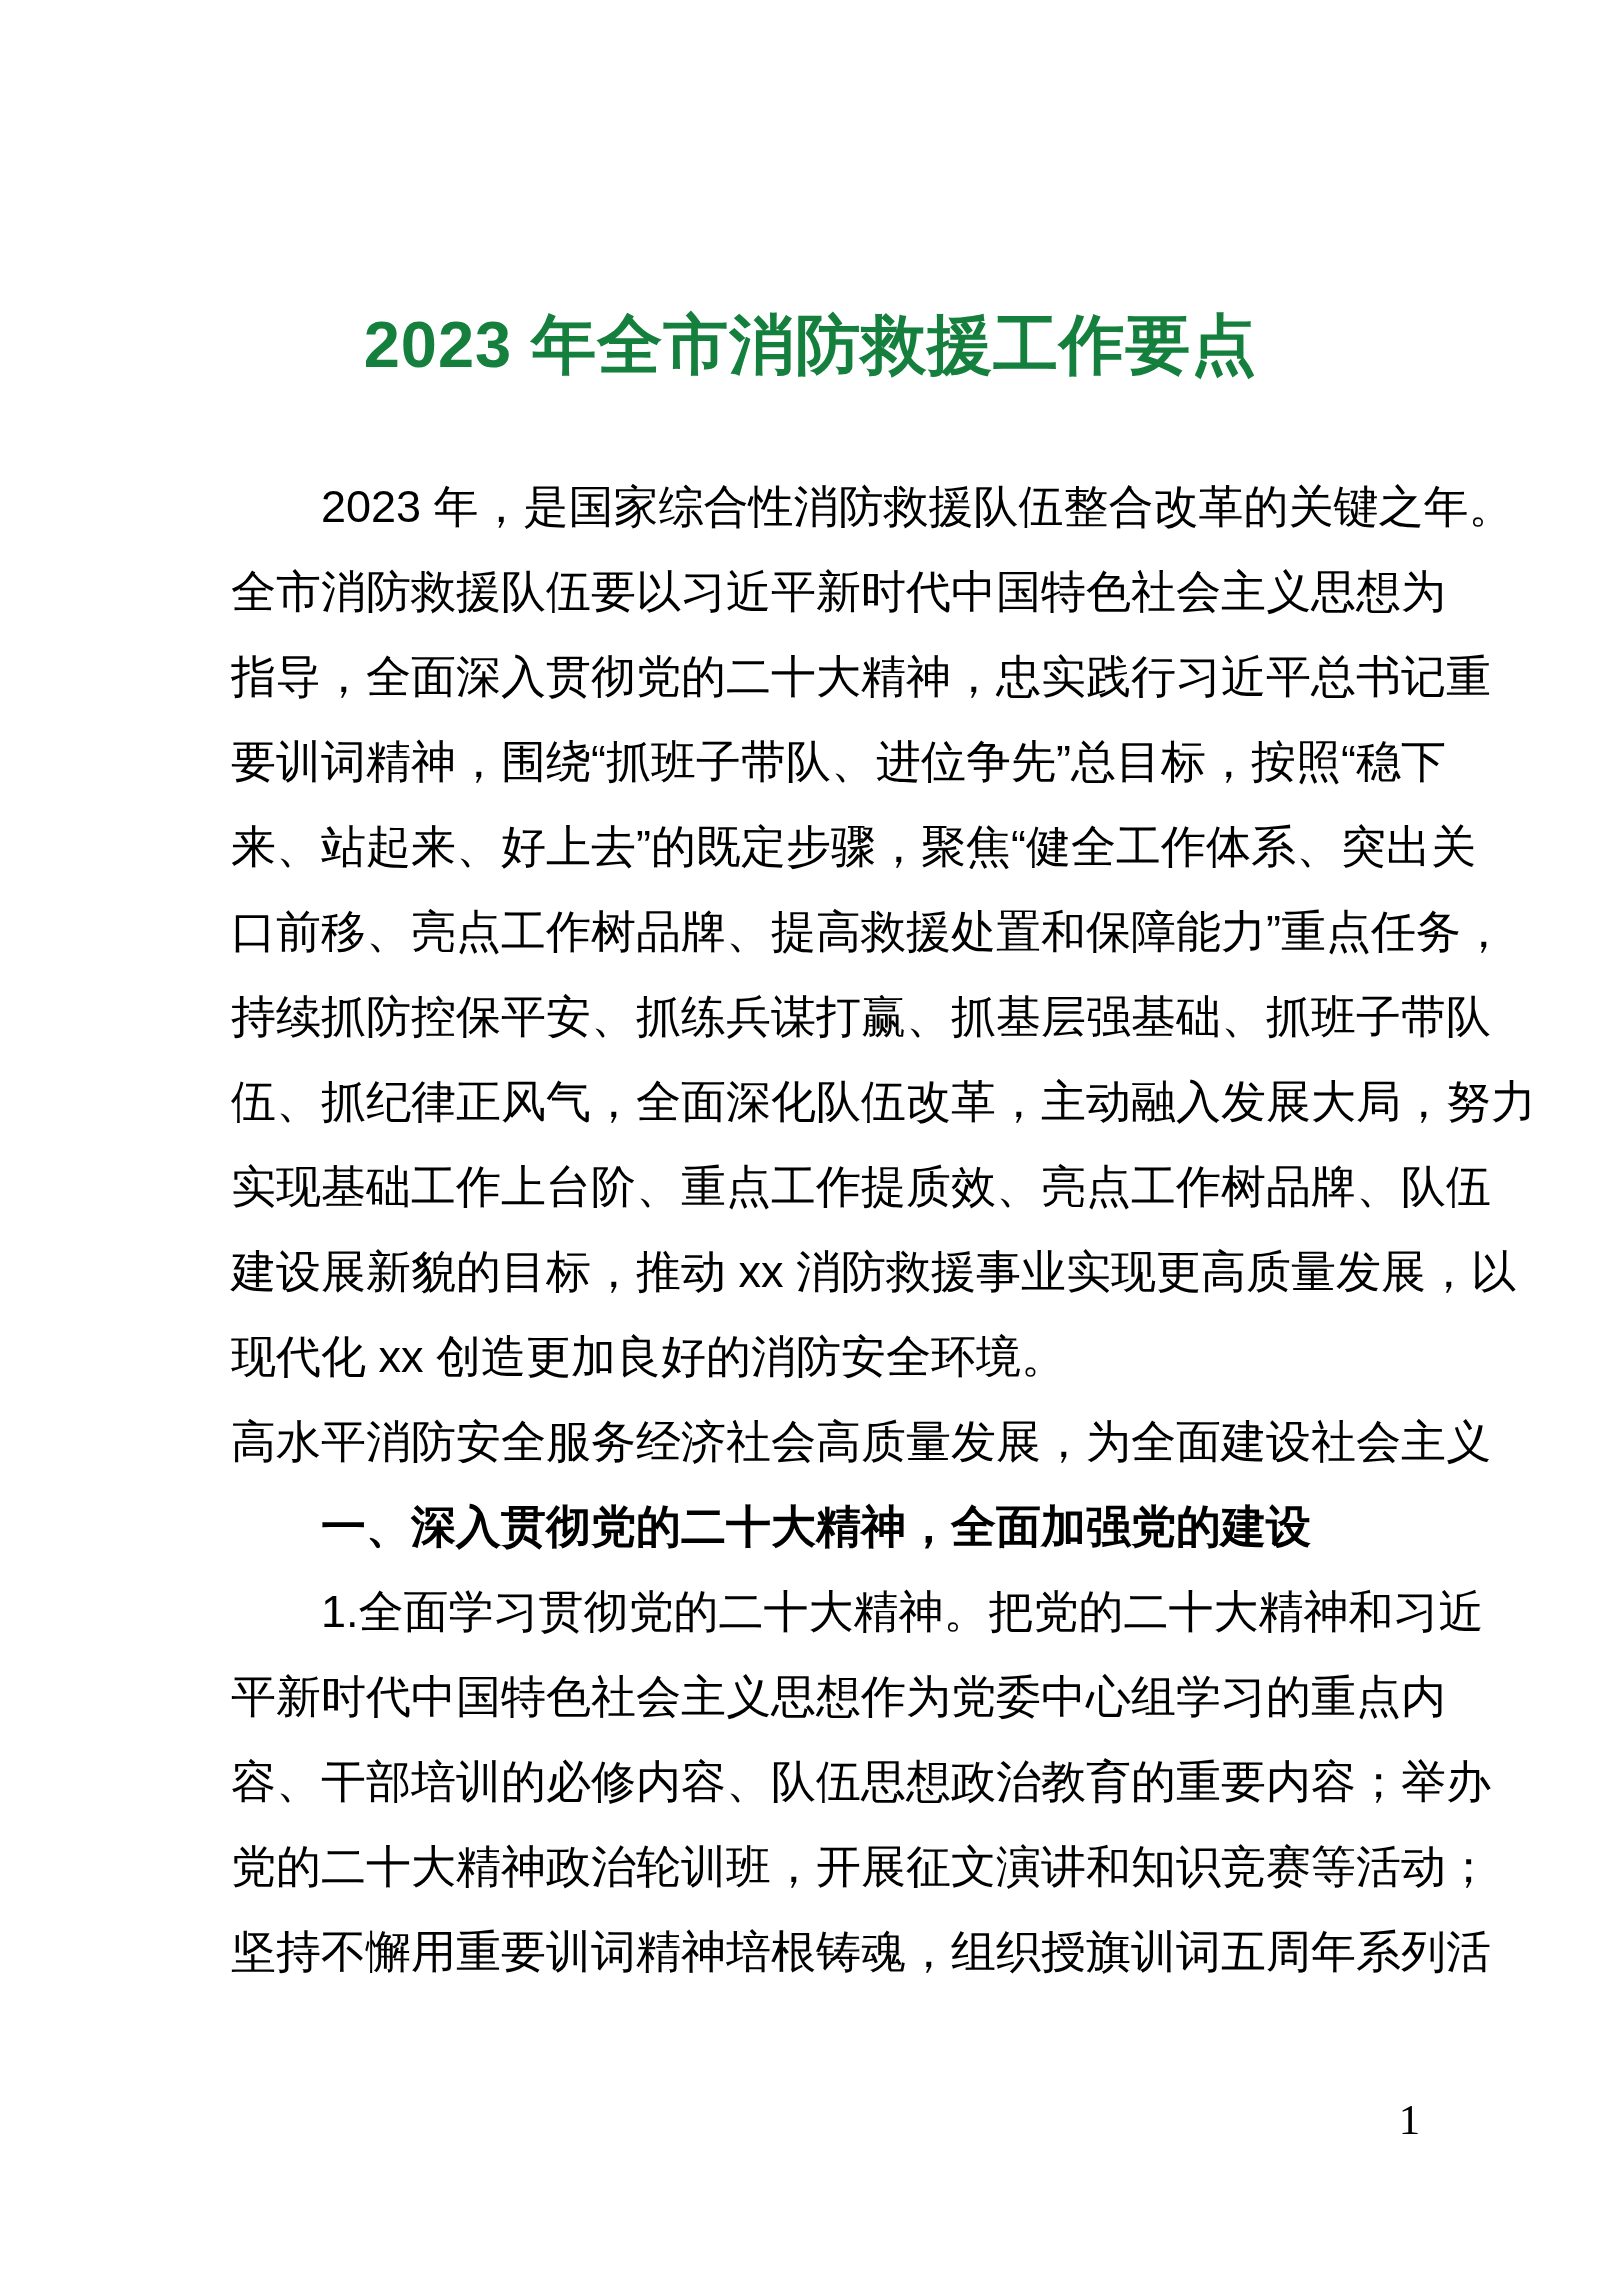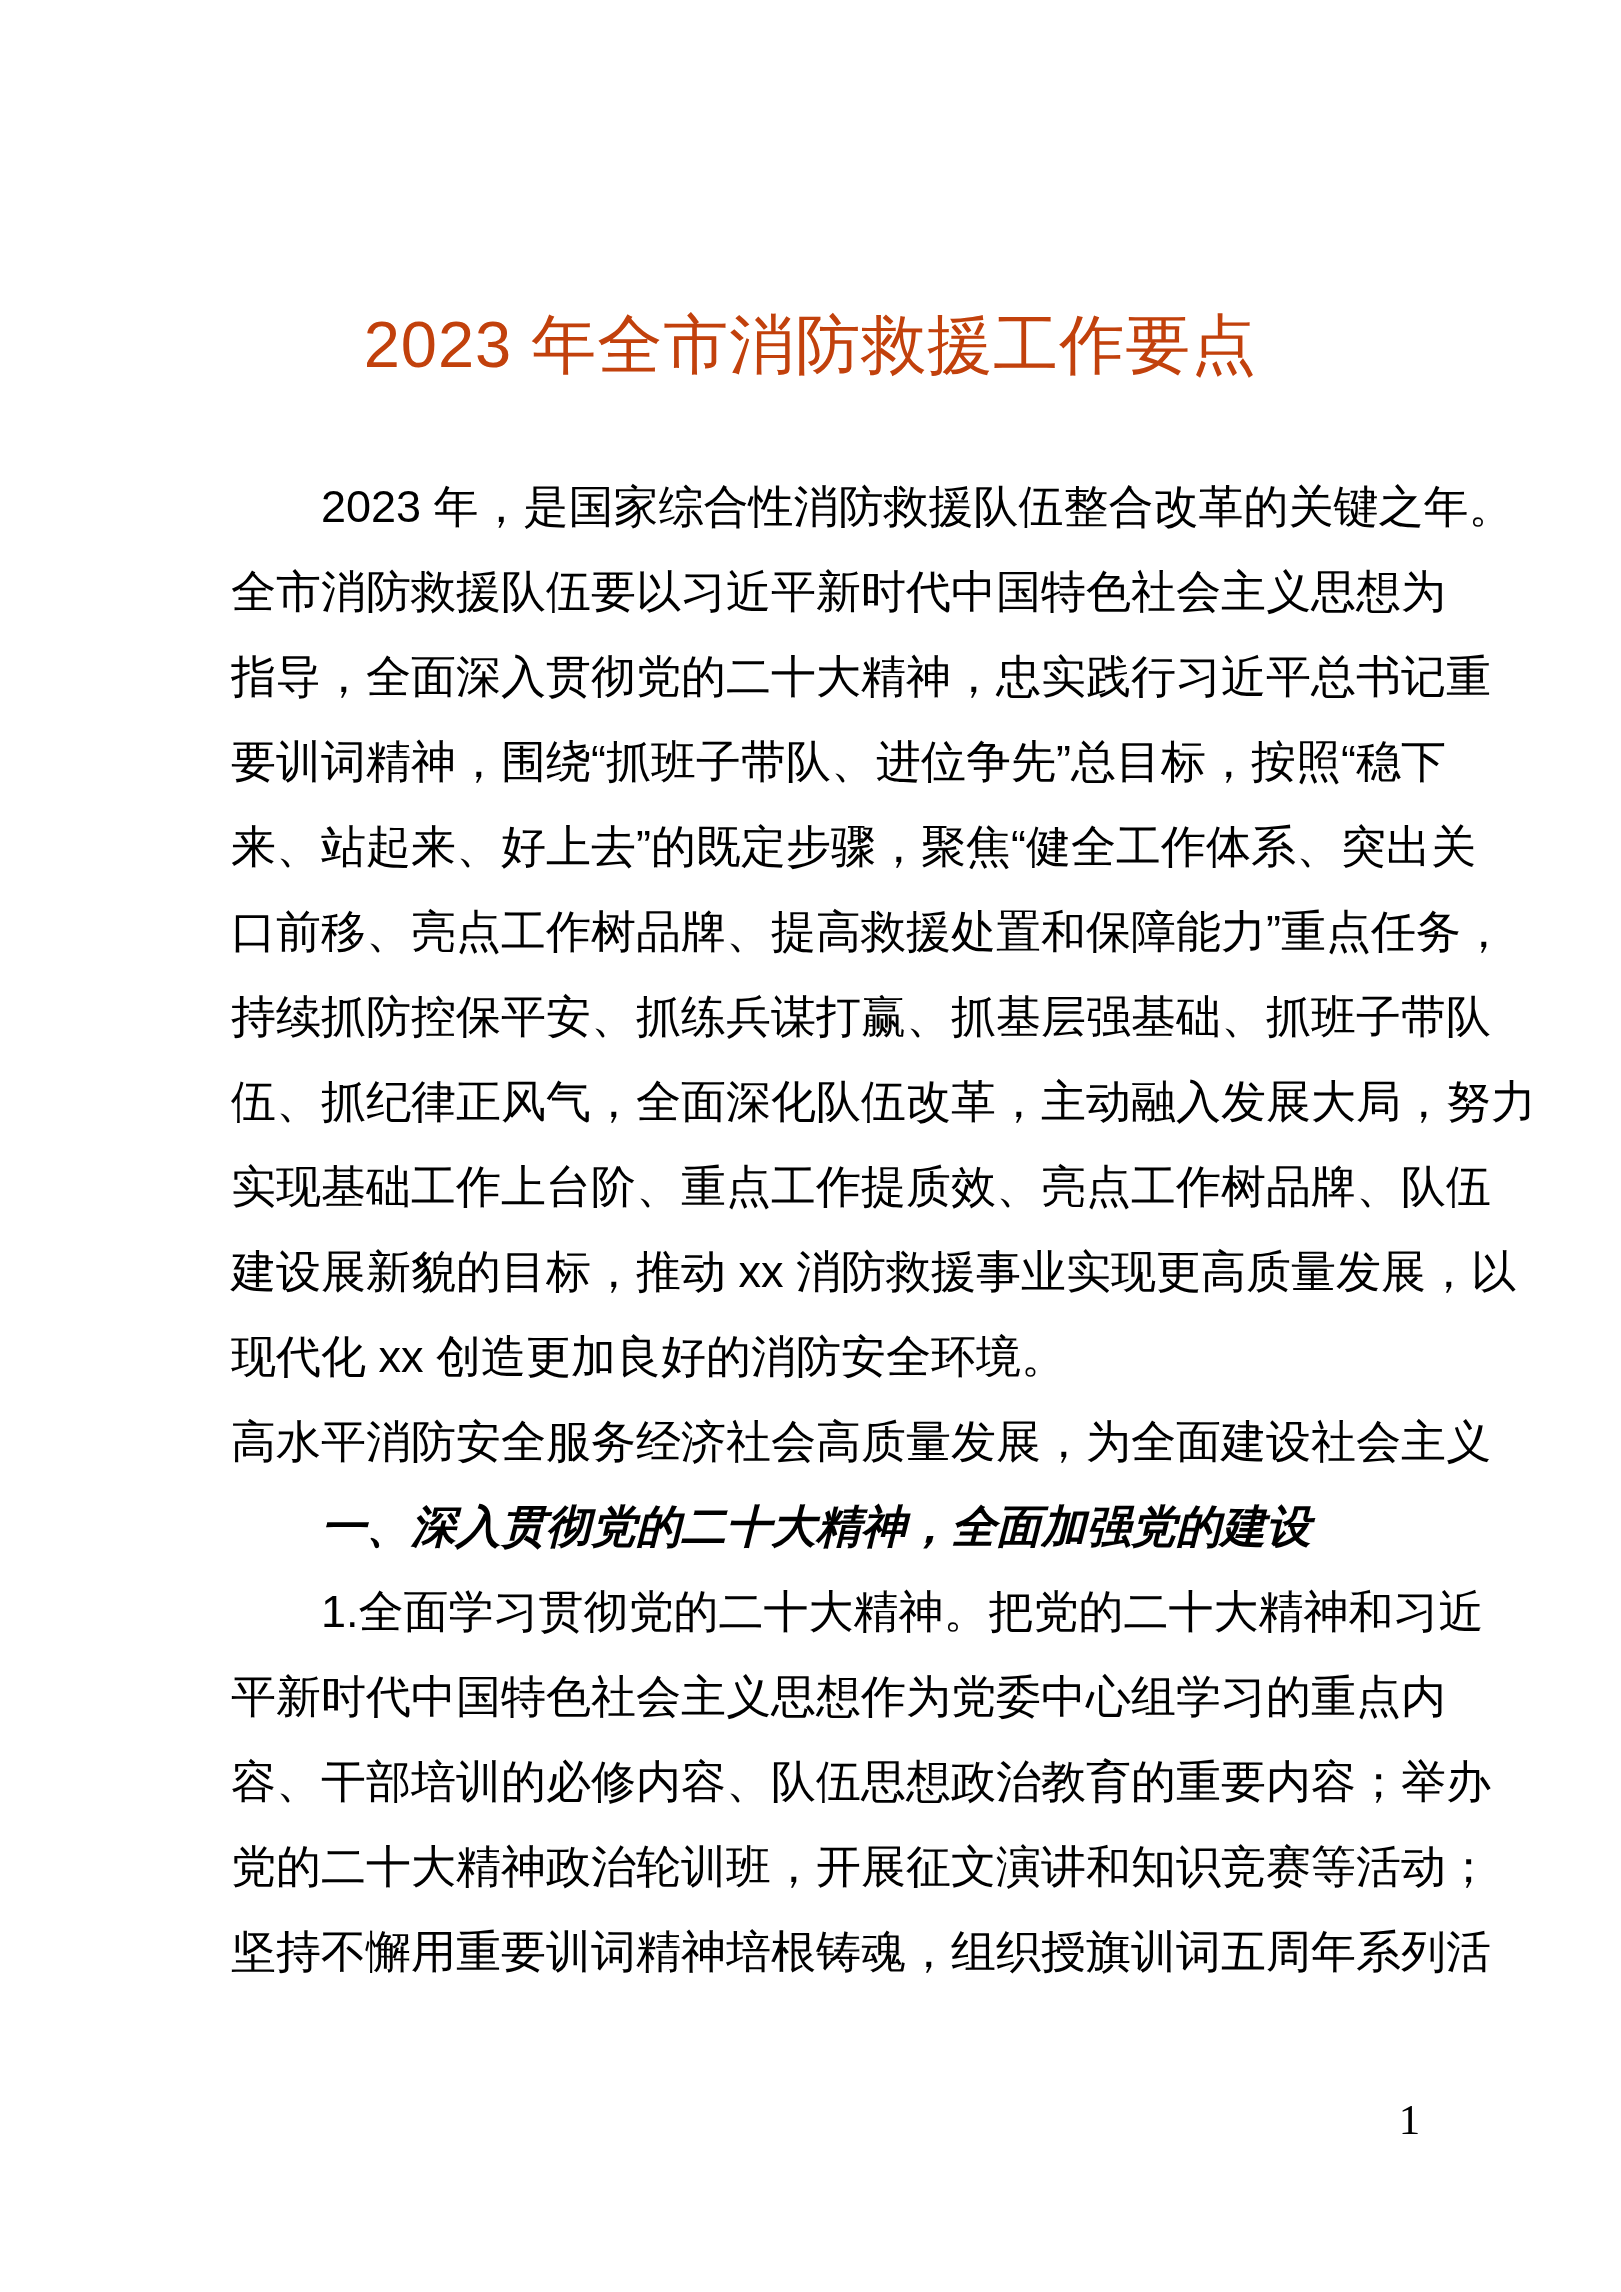--- a/index.html
+++ b/index.html
@@ -16,24 +16,24 @@
     font-family: "Liberation Sans", "DejaVu Sans", sans-serif;
     color: #000000;
   }
   .doc-title {
     position: absolute;
     top: 306px;
     left: 0;
     width: 100%;
     text-align: center;
     font-size: 65px;
-    font-weight: 400;
+    font-weight: 700;
     letter-spacing: 1px;
     line-height: 78px;
-    color: #c2410c;
+    color: #15803d;
   }
   .body-text {
     position: absolute;
     top: 464px;
     left: 211px;
     width: 1202px;
     font-size: 45px;
     line-height: 85px;
     color: #000000;
     margin-left: 20px;
@@ -50,21 +50,20 @@
   }
   .line.last {
     text-align-last: left;
   }
   .section-heading {
     font-weight: 700;
     text-align: center;
     text-align-last: left;
     padding-left: 90px;
     white-space: nowrap;
-    font-style: italic;
   }
   .page-number {
     position: absolute;
     left: 1380px;
     top: 2092px;
     width: 59px;
     text-align: center;
     font-family: "Liberation Serif", "DejaVu Serif", serif;
     font-size: 43px;
     line-height: 55px;

